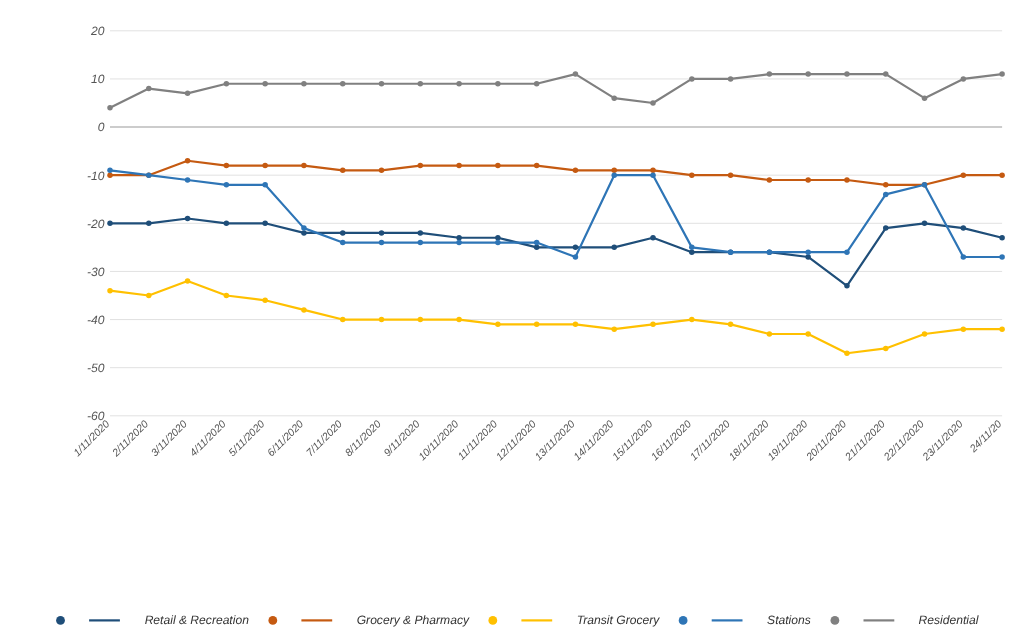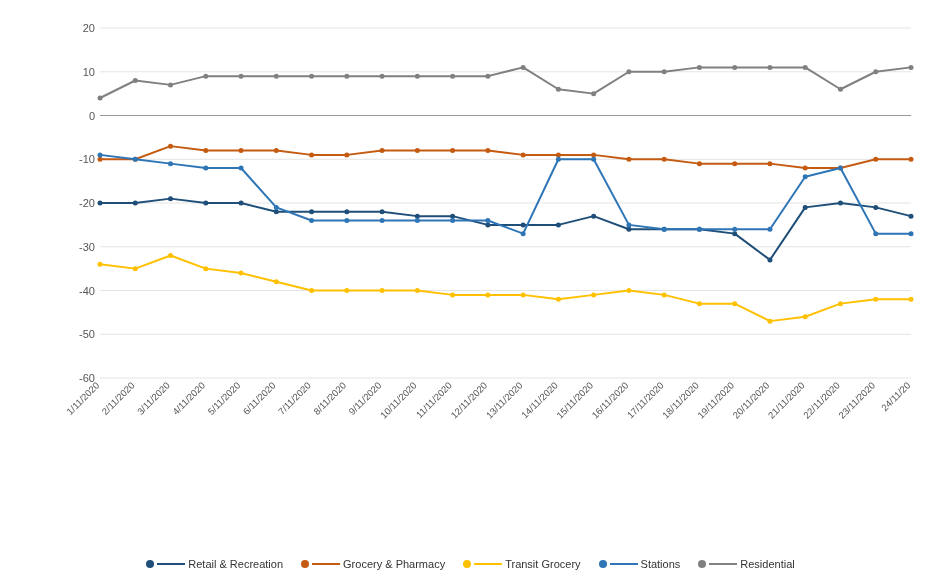--- a/index.html
+++ b/index.html
@@ -8,20 +8,21 @@
       height: 582px;
       background: #fff;
       font-family: Arial, sans-serif;
       overflow: hidden;
     }
     .chart-container {
       width: 941px;
       height: 582px;
       position: relative;
       padding: 10px 4px 80px 55px;
+      font-style: italic;
     }
     .chart-title {
       text-align: center;
       font-size: 16px;
       color: #333;
       margin-bottom: 2px;
     }
     .chart-subtitle {
       text-align: center;
       font-size: 15px;
@@ -35,21 +36,21 @@
       align-items: center;
       gap: 18px;
       position: absolute;
       bottom: 12px;
       left: 0;
       right: 0;
     }
     .legend-item {
       display: flex;
       align-items: center;
-      gap: 3px;
+      gap: 22px;
       font-size: 11px;
       color: #333;
     }
     .legend-line {
       width: 28px;
       height: 2px;
     }
     .legend-dot {
       width: 8px;
       height: 8px;

